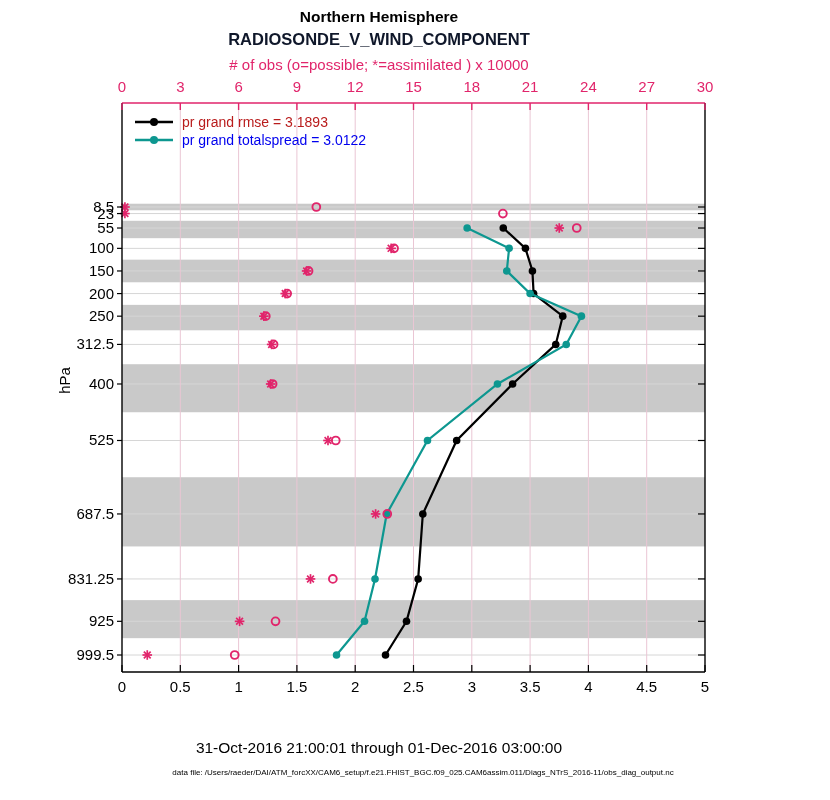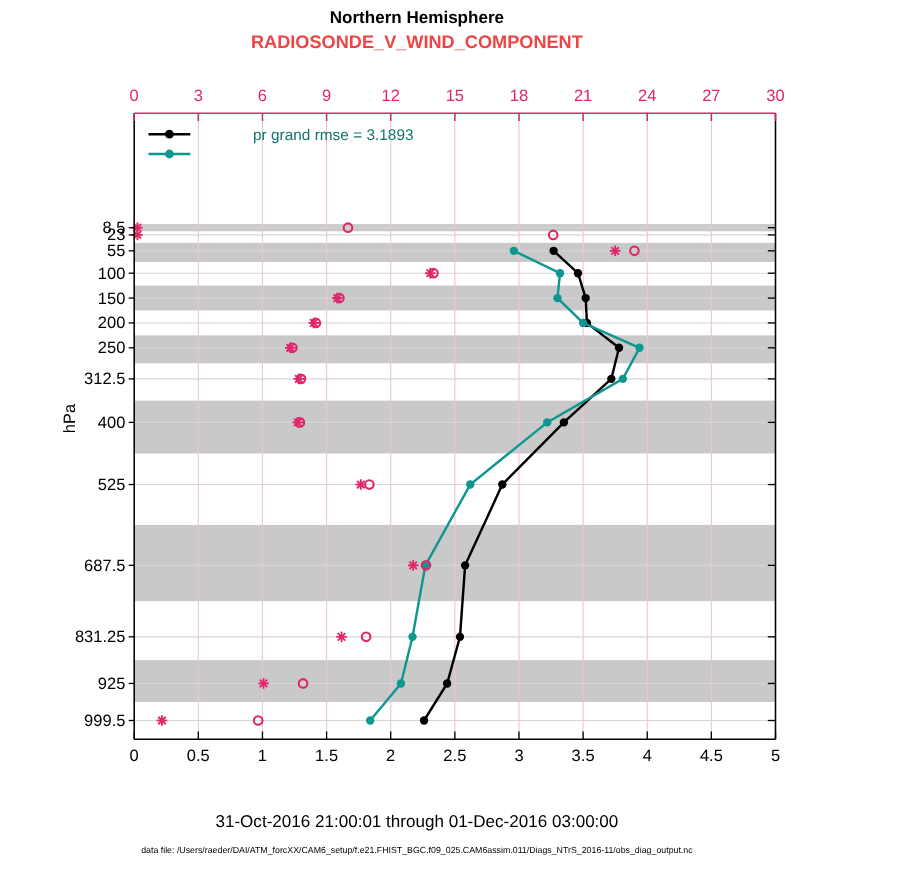--- a/index.html
+++ b/index.html
@@ -1,25 +1,25 @@
 <!DOCTYPE html>
 <html><head>
 <meta charset="utf-8">
 <style>
   html,body{margin:0;padding:0;background:#ffffff;}
   .figure{position:relative;width:830px;height:800px;background:#ffffff;overflow:hidden;
           font-family:"Liberation Sans", sans-serif;}
   .abs{position:absolute;}
   .ctr{left:0;width:758px;text-align:center;}
   .title1{top:8px;font-size:15.5px;font-weight:bold;color:#000;}
-  .title2{top:30px;font-size:16.5px;font-weight:bold;color:#ef4444;}
+  .title2{top:30px;font-size:16.5px;font-weight:bold;color:#0f172a;}
   .obslabel{top:56px;font-size:15px;}
   .xlabel{top:698px;font-size:15px;color:#000;}
   .daterange{top:719px;font-size:15.5px;color:#000;margin-top:20px;}
-  .filepath{top:768px;font-size:8px;color:#000;}
+  .filepath{top:768px;font-size:8px;color:#000;padding-left:44px;}
   .ylabel{left:44px;top:372px;width:40px;font-size:15px;color:#000;
           transform:rotate(-90deg);transform-origin:center center;text-align:center;}
   .legend{left:133px;top:113px;}
   .legend-row{display:flex;align-items:center;height:18px;gap:7px;}
   .legend-row svg{display:block;}
   .legend-label{font-size:14px;}
 </style>
 </head>
 <body>
 
@@ -239,34 +239,36 @@
       <line x1="117" y1="621.3208879919273" x2="122" y2="621.3208879919273" stroke="#000000" stroke-width="1.2"></line>
       <line x1="698" y1="621.3208879919273" x2="705" y2="621.3208879919273" stroke="#000000" stroke-width="1.2"></line>
       <text x="114" y="626.3208879919273" text-anchor="end" font-size="15" font-family="Liberation Sans, sans-serif" fill="#000000">925</text>
       <line x1="117" y1="655" x2="122" y2="655" stroke="#000000" stroke-width="1.2"></line>
       <line x1="698" y1="655" x2="705" y2="655" stroke="#000000" stroke-width="1.2"></line>
       <text x="114" y="660" text-anchor="end" font-size="15" font-family="Liberation Sans, sans-serif" fill="#000000">999.5</text>
     </svg>
 
   <div class="abs ctr title1">Northern Hemisphere</div>
   <div class="abs ctr title2">RADIOSONDE_V_WIND_COMPONENT</div>
+  <div class="abs ctr obslabel" id="obs-label" style="color: rgb(225, 37, 107);"># of obs (o=possible; *=assimilated ) x 10000</div>
 
   <div class="abs legend">
     <div class="legend-row">
       <svg width="42" height="14">
         <line class="sw-line" x1="2" y1="7" x2="40" y2="7" stroke-width="2.4" stroke="#000000"></line>
         <circle class="sw-dot" cx="21" cy="7" r="4" fill="#000000"></circle>
       </svg>
-      <span class="legend-label" style="color: #0f766e; padding-left: 48px;">pr grand rmse = 3.1893</span>
+      <span class="legend-label" style="color: #b91c1c;">pr grand rmse = 3.1893</span>
     </div>
     <div class="legend-row">
       <svg width="42" height="14">
         <line class="sw-line" x1="2" y1="7" x2="40" y2="7" stroke-width="2.4" stroke="#0d9790"></line>
         <circle class="sw-dot" cx="21" cy="7" r="4" fill="#0d9790"></circle>
       </svg>
+      <span class="legend-label" style="color: rgb(0, 0, 238);">pr grand totalspread = 3.0122</span>
     </div>
   </div>
 
   <div class="abs ylabel">hPa</div>
   <div class="abs ctr daterange">31-Oct-2016 21:00:01 through 01-Dec-2016 03:00:00</div>
   <div class="abs ctr filepath">data file: /Users/raeder/DAI/ATM_forcXX/CAM6_setup/f.e21.FHIST_BGC.f09_025.CAM6assim.011/Diags_NTrS_2016-11/obs_diag_output.nc</div>
 
 </div>
 
 </body></html>

